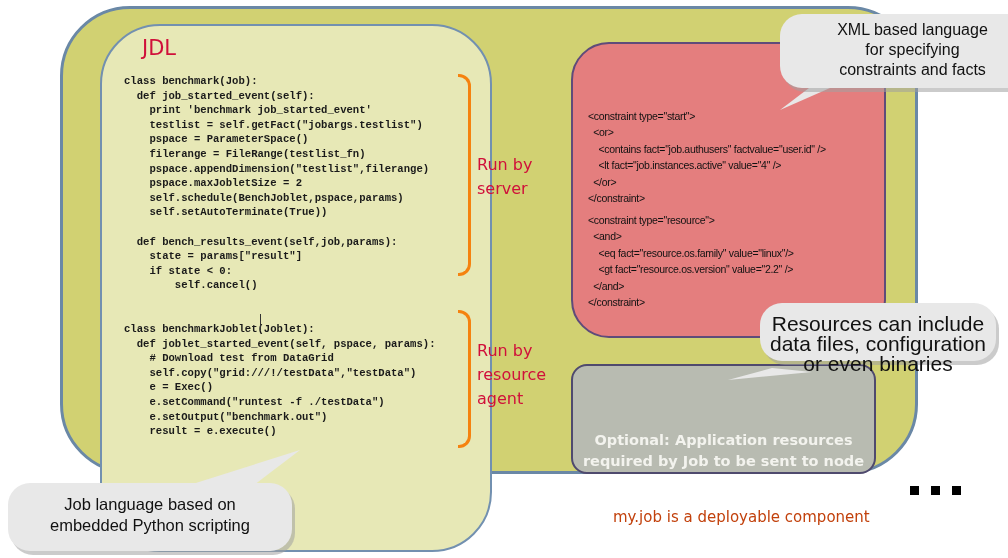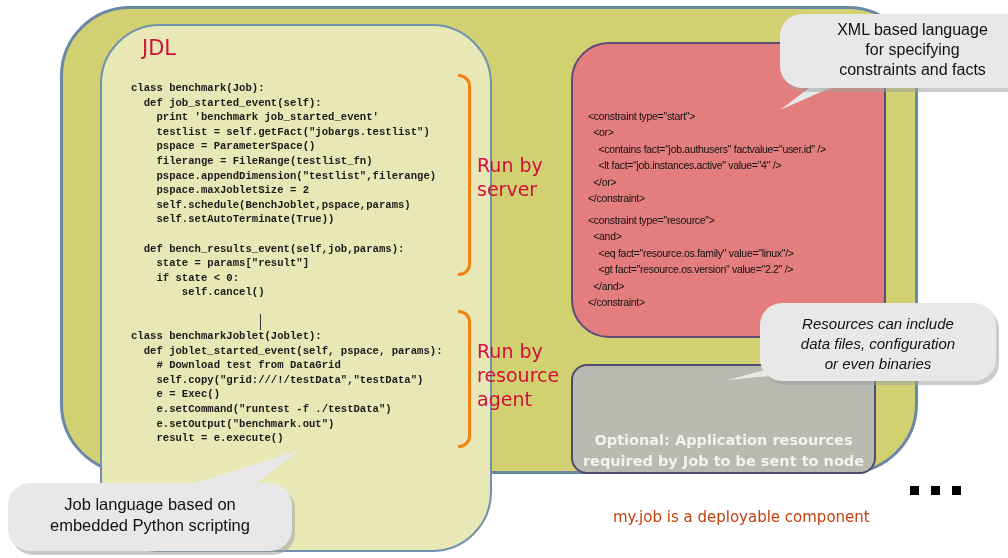--- a/index.html
+++ b/index.html
@@ -24,33 +24,33 @@
   }
   .jdl-title {
     position: absolute; left: 40px; top: 10px;
     font-family: "DejaVu Sans", sans-serif;
     font-size: 21px; color: #d0103a;
   }
   .code {
     position: absolute; left: 18px; top: 44px;
     font-family: "Liberation Mono", monospace;
     font-size: 10.6px; font-weight: bold; line-height: 14.6px;
-    color: #1a1a1a; white-space: pre; margin: 11px;
+    color: #1a1a1a; white-space: pre; margin: 4px;
   }
   .brace {
     position: absolute; width: 10px;
     border: 3px solid #f5820f; border-left: none;
     border-radius: 0 12px 12px 0;
   }
   .brace.one { left: 458px; top: 74px; height: 196px; }
   .brace.two { left: 458px; top: 310px; height: 132px; }
   .run-label {
     position: absolute; left: 477px;
     font-family: "DejaVu Sans", sans-serif;
-    font-size: 19px; line-height: 24px; color: #d0103a;
+    font-size: 16px; line-height: 24px; color: #d0103a;
   }
   .run-label.one { top: 153px; }
   .run-label.two { top: 339px; }
   .policies {
     position: absolute; left: 571px; top: 42px; width: 315px; height: 296px;
     background: #e47e7e;
     border: 2px solid #5f4b7a;
     border-radius: 38px;
     box-sizing: border-box;
   }
@@ -83,21 +83,21 @@
   .callout {
     position: absolute;
     background: #e8e8e8;
     border-radius: 22px;
     box-shadow: 3px 4px 0 rgba(160,160,160,0.55);
     text-align: center; color: #111;
     font-family: "Liberation Sans", sans-serif;
     white-space: pre;
   }
   .callout.xml-c { left: 780px; top: 2px; width: 265px; height: 74px; font-size: 16px; line-height: 20px; padding-top: 6px; box-sizing: border-box; margin-top: 12px; }
-  .callout.res-c { left: 760px; top: 303px; width: 236px; height: 78px; font-size: 15px; line-height: 20px; padding-top: 11px; box-sizing: border-box; font-style: italic; }
+  .callout.res-c { left: 760px; top: 303px; width: 236px; height: 58px; font-size: 21px; line-height: 20px; padding-top: 11px; box-sizing: border-box; }
   .callout.job-c { left: 8px; top: 483px; width: 284px; height: 68px; font-size: 16.5px; line-height: 21px; padding-top: 11px; box-sizing: border-box; }
   .tail { position: absolute; }
   .dots {
     position: absolute; left: 910px; top: 486px;
     display: flex; gap: 12px;
   }
   .dot { width: 9px; height: 9px; background: #000; }
   .caption {
     position: absolute; left: 613px; top: 508px;
     font-family: "DejaVu Sans", sans-serif;

